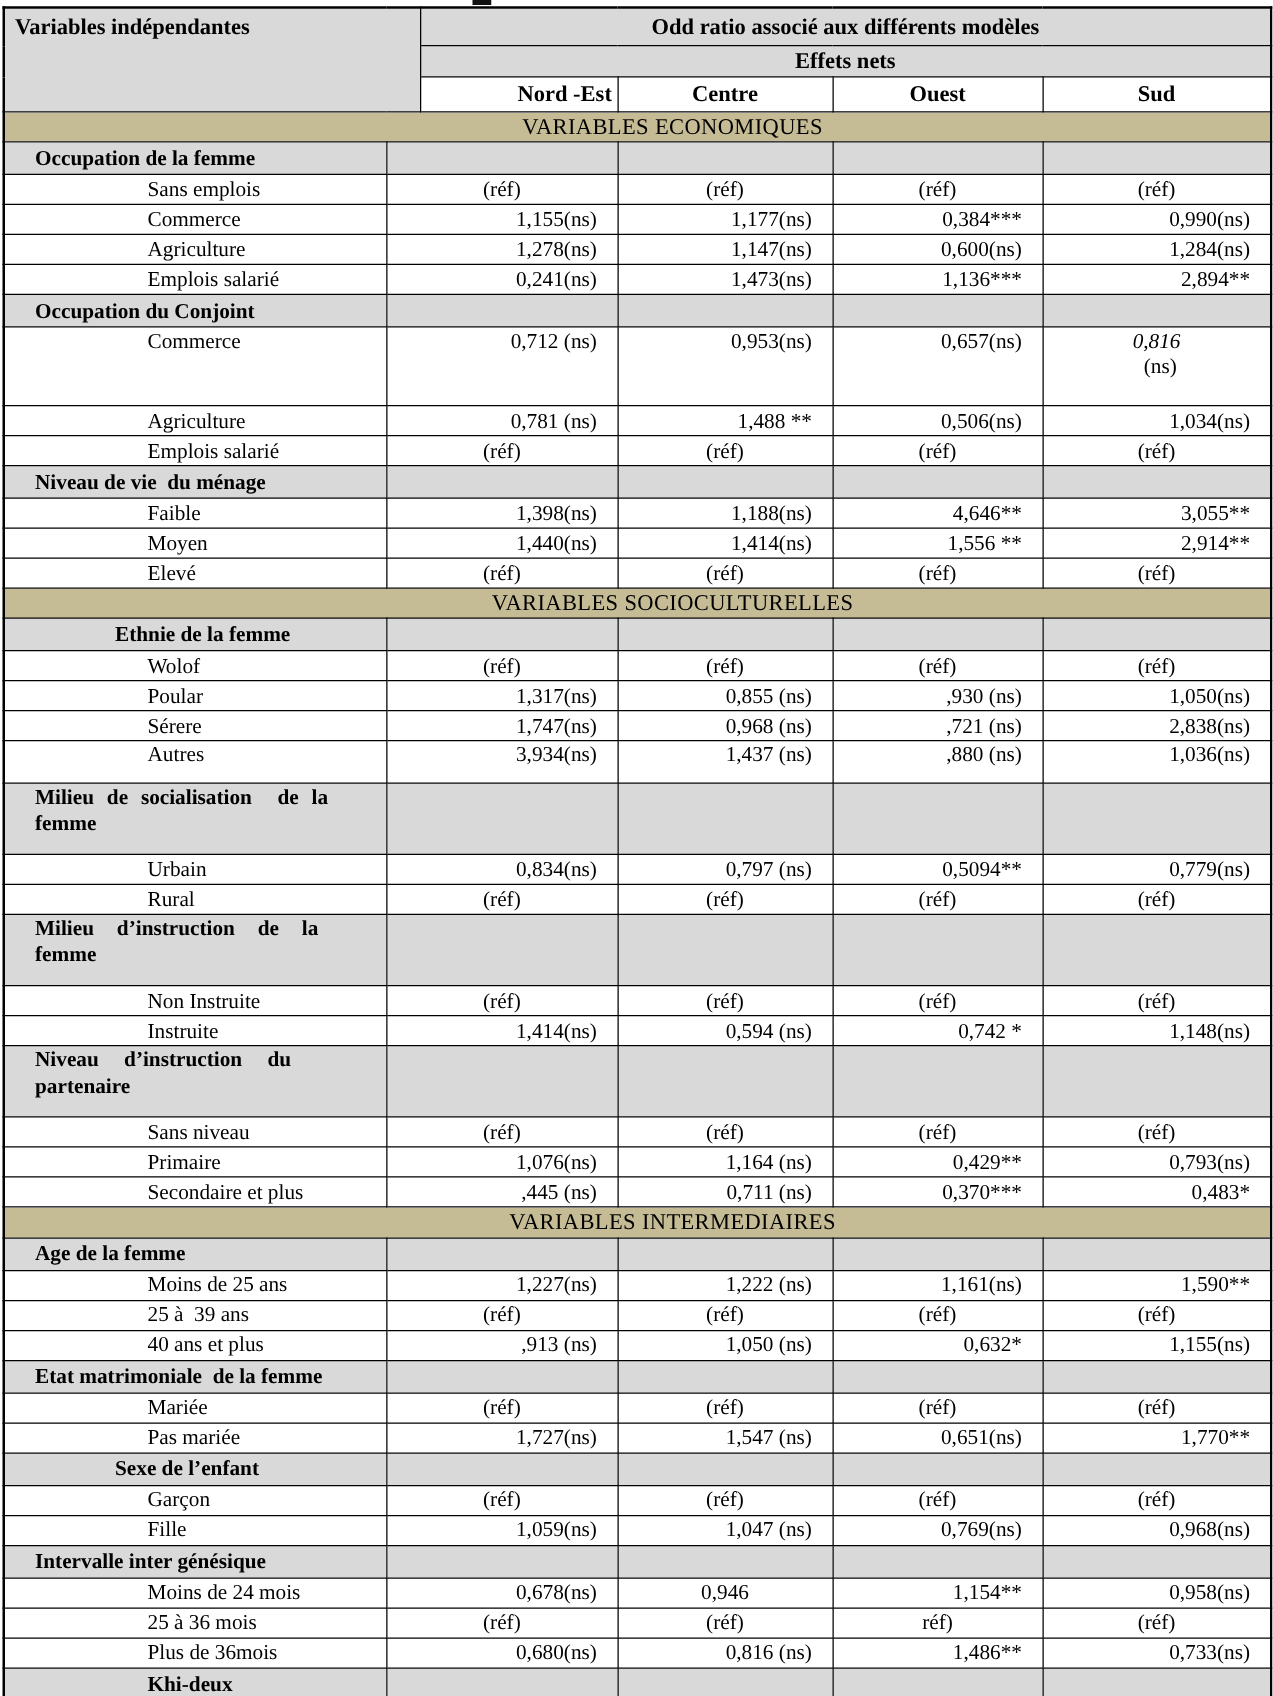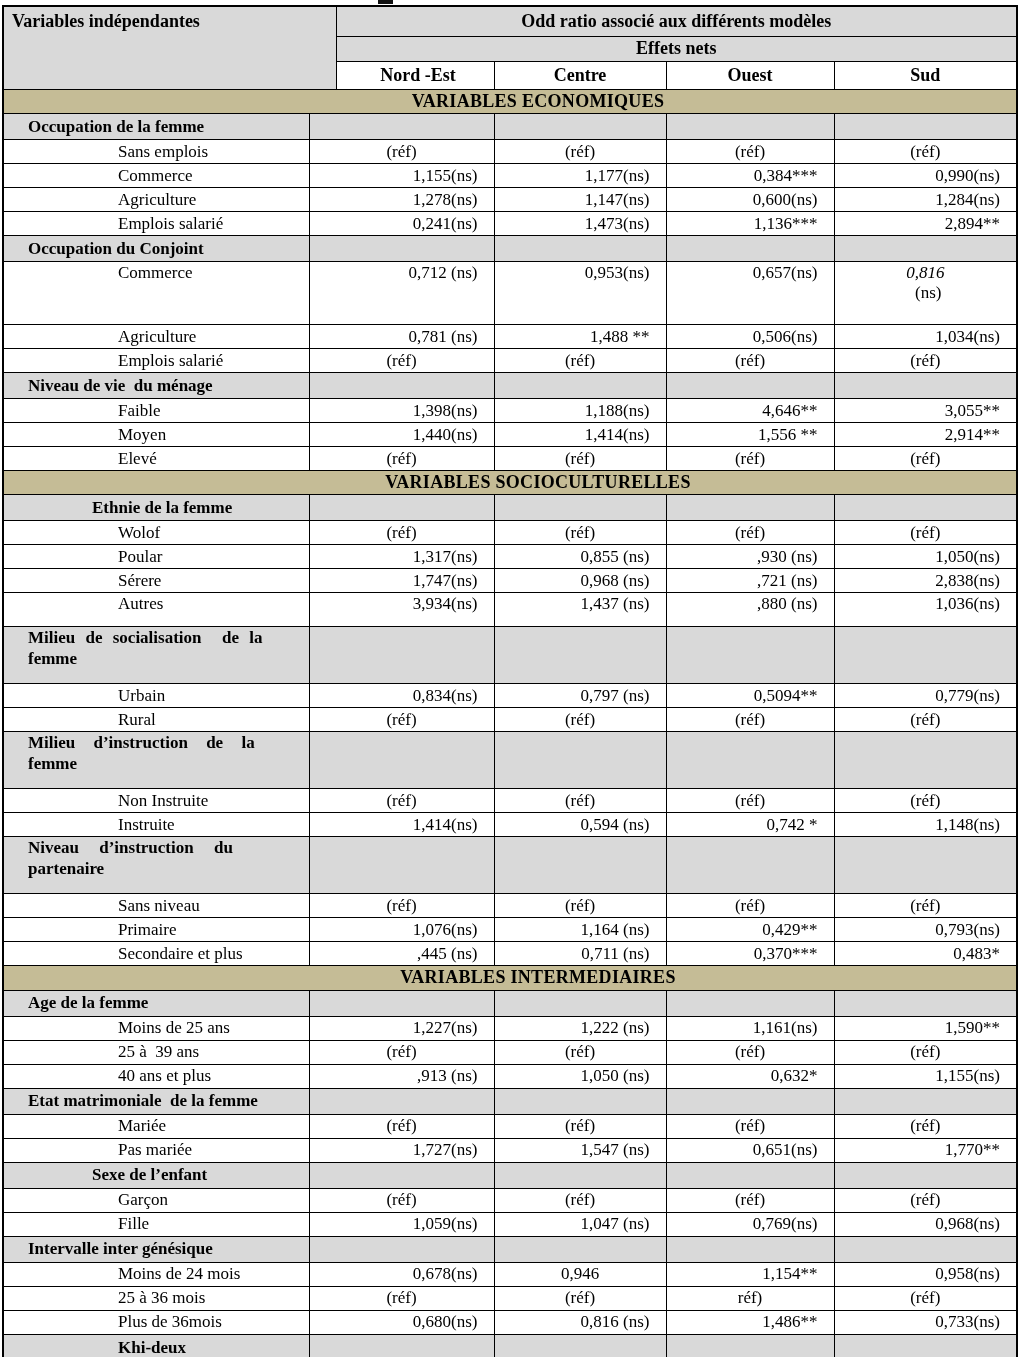--- a/index.html
+++ b/index.html
@@ -10,24 +10,24 @@
         margin:5px 0 0 2px;border:2.5px solid #000;}
   td{border:1.5px solid #000;padding:1px 4px;line-height:1.18;font-size:17px;
      vertical-align:middle;overflow:hidden;}
   
   thead td{background:var(--gray);font-weight:bold;font-size:18px;}
   tr.h1 td{height:27px;}
   tr.h2 td{height:22px;}
   tr.h3 td{height:25px;background:#fff;}
   td.hleft{vertical-align:top;text-align:left;padding:4px 4px 0 8px;margin-left:40px;}
   td.hc{text-align:center;}
-  td.m0{text-align:center;padding-left:10px;}
+  td.m0{text-align:right;padding-left:10px;}
   td.mc{text-align:center;}
   
-  .sec td{height:20px;background:var(--tan);font-weight:bold;font-size:18px;
+  .sec td{height:20px;background:var(--tan);font-weight:normal;font-size:18px;
           text-align:center;padding-left:60px;letter-spacing:.3px;}
   
   .cat td{height:23px;background:var(--gray);}
   .cat2 td{height:54px;background:var(--gray);vertical-align:top;}
   td.catlbl{font-weight:bold;padding-left:24px;white-space:pre-wrap;}
   td.catlbl.ind{padding-left:88px;margin-top:39px;}
   td.catlbl.just{padding-right:42px;text-align:justify;}
   
   .row td{height:21px;}
   .rowt td{height:60px;vertical-align:top;}

